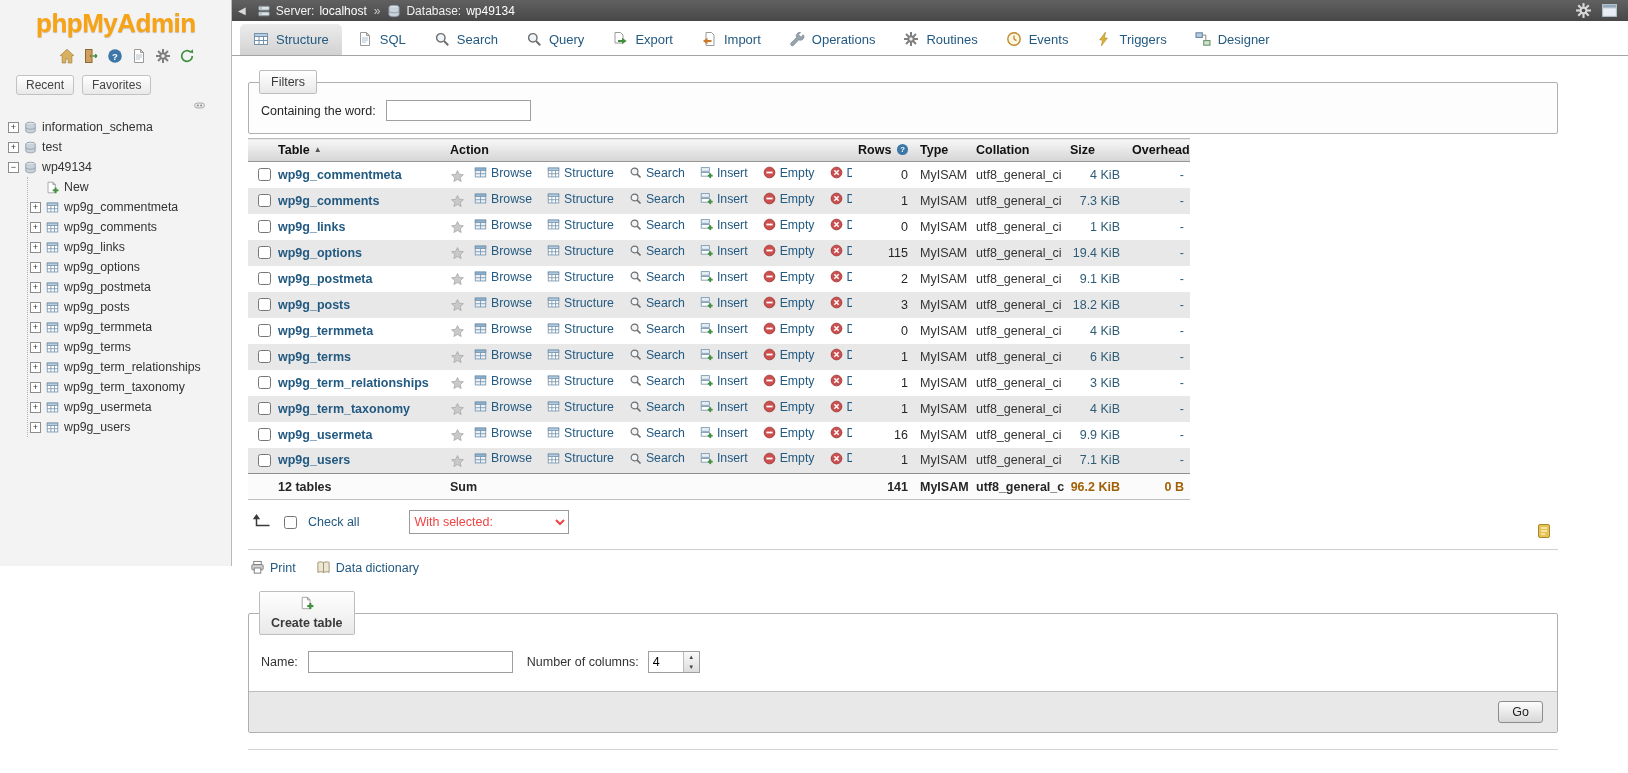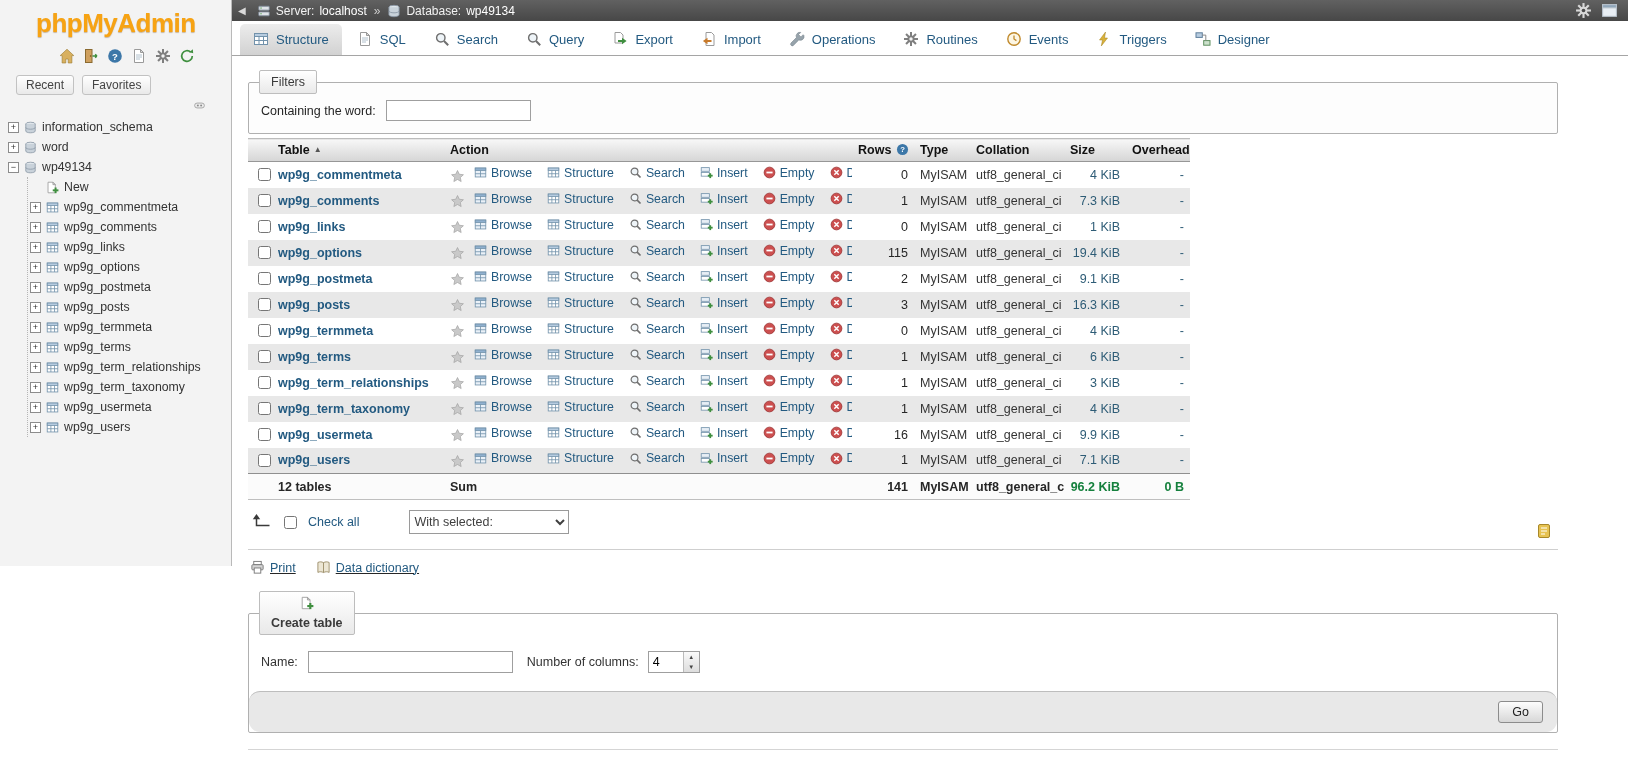--- a/index.html
+++ b/index.html
@@ -101,35 +101,35 @@
   td.actions .star { display:inline-block; width:15px; height:15px; margin-right:9px; vertical-align:middle; cursor:pointer; }
   td.actions .star svg { width:15px; height:15px; }
   a.act { color:#235a81; display:inline-flex; align-items:center; gap:4px; margin-right:15px; }
   a.act .ic { width:13px; height:13px; }
   td.size span, td.ovh span { color:#2e5c76; }
   td.coll span, td.type span { color:#333; }
   tfoot td {
     border-top:1px solid #8f8f8f; border-bottom:1px solid #bfbfbf;
     font-weight:bold; padding:4px 6px; background:#fbfbfb; white-space:nowrap;
   }
-  tfoot td.size, tfoot td.ovh { color:#15803d; }
+  tfoot td.size, tfoot td.ovh { color:#a16207; }
   .sort-ic { font-size:8px; color:#555; margin-left:4px; vertical-align:2px; }
   .help-ic { display:inline-block; width:13px; height:13px; margin-left:5px; vertical-align:-2px; cursor:pointer; }
   .help-ic svg { width:13px; height:13px; }
 
   
   .bulk-row { display:flex; align-items:center; margin:10px 0 0 2px; gap:8px; }
   .bulk-row .corner { width:22px; height:16px; }
   .bulk-row label { color:#235a81; cursor:pointer; }
   .bulk-row select {
     margin-left:42px; width:160px; height:24px; border:1px solid #9a9a9a;
-    background:#fff; font-size:12.5px; color:#404040;
+    background:#fff; font-size:12.5px; color:#ef4444;
   }
   hr.div { border:0; border-top:1px solid #cfcfcf; margin:15px 0 10px; }
-  .print-row { display:flex; align-items:center; gap:6px; margin:4px 0 0 2px;text-decoration:underline; }
+  .print-row { display:flex; align-items:center; gap:6px; margin:4px 0 0 2px; }
   .print-row a { color:#235a81; display:inline-flex; align-items:center; gap:5px; }
   .print-row .gap { width:8px; }
   .print-row .ic { width:15px; height:15px; }
 
   
   fieldset.create { margin-top:16px; background:#fff; }
   fieldset.create legend { font-weight:bold; display:flex; align-items:center; gap:6px;flex-direction:column; }
   fieldset.create legend .ic { width:14px; height:14px; }
   .create-body { padding:16px 12px 18px; display:flex; align-items:center; }
   .create-body .lbl { color:#333; }
@@ -137,21 +137,21 @@
   .cols-lbl { margin-left:14px; }
   .numwrap {
     display:inline-flex; margin-left:9px; border:1px solid #9f9f9f; background:#fff;
     height:22px; align-items:stretch;
   }
   .numinput { width:34px; border:0; outline:0; padding:1px 4px; font-size:12.5px; }
   .spin { display:flex; flex-direction:column; width:16px; border-left:1px solid #bbb; background:linear-gradient(#fafafa,#ddd); }
   .spin i { font-style:normal; font-size:6px; line-height:10px; text-align:center; color:#444; cursor:pointer; }
   .tbl-footer {
     background:#e8e8e8; border-top:1px solid #bdbdbd; padding:9px 14px;
-    display:flex; justify-content:flex-end;border-radius:11px;
+    display:flex; justify-content:flex-end;
   }
   .go-btn {
     font-size:12.5px; color:#222; padding:3px 13px; cursor:pointer;
     border:1px solid #8c8c8c; border-radius:3px; background:linear-gradient(#fdfdfd,#d7d7d7);
   }
   hr.bottom { border:0; border-top:1px solid #d5d5d5; margin:16px 0 0; }
   .corner-icon { position:absolute; right:76px; bottom:27px; width:16px; height:16px; cursor:pointer; }
   .corner-icon svg { width:16px; height:16px; }
 </style>
 </head>
@@ -245,21 +245,21 @@
         </li>
         <li class="tree-row">
           <span class="expander">+</span>
           <span class="ic">
             <svg viewBox="0 0 16 16">
               <ellipse cx="8" cy="3.6" rx="5.8" ry="2.1" fill="#dfe5ea" stroke="#8a97a5"></ellipse>
               <path d="M2.2 3.6v8.8c0 1.15 2.6 2.1 5.8 2.1s5.8-.95 5.8-2.1V3.6" fill="#c9d2da" stroke="#8a97a5"></path>
               <path d="M2.2 8c0 1.15 2.6 2.1 5.8 2.1S13.8 9.15 13.8 8" fill="none" stroke="#8a97a5"></path>
             </svg>
           </span>
-          <span class="tree-label">word</span>
+          <span class="tree-label">test</span>
         </li>
         <li class="tree-row">
           <span class="expander">−</span>
           <span class="ic">
             <svg viewBox="0 0 16 16">
               <ellipse cx="8" cy="3.6" rx="5.8" ry="2.1" fill="#dfe5ea" stroke="#8a97a5"></ellipse>
               <path d="M2.2 3.6v8.8c0 1.15 2.6 2.1 5.8 2.1s5.8-.95 5.8-2.1V3.6" fill="#c9d2da" stroke="#8a97a5"></path>
               <path d="M2.2 8c0 1.15 2.6 2.1 5.8 2.1S13.8 9.15 13.8 8" fill="none" stroke="#8a97a5"></path>
             </svg>
           </span>
@@ -1030,21 +1030,21 @@
                     <svg viewBox="0 0 16 16">
                       <circle cx="8" cy="8" r="6.6" fill="#cc4f4f" stroke="#9a2f2f"></circle>
                       <path d="M5.3 5.3l5.4 5.4M10.7 5.3l-5.4 5.4" stroke="#fff" stroke-width="1.8"></path>
                     </svg>
                   </span>
                   <span>Drop</span>
                 </a></td>
               <td class="num"><span>3</span></td>
               <td class="type"><span>MyISAM</span></td>
               <td class="coll"><span>utf8_general_ci</span></td>
-              <td class="size num"><span>16.3 KiB</span></td>
+              <td class="size num"><span>18.2 KiB</span></td>
               <td class="ovh num"><span>-</span></td>
             </tr>
             <tr class="odd">
               <td class="cb"><input type="checkbox" style=""></td>
               <td class="name"><a>wp9g_termmeta</a></td>
               <td class="actions"><span class="star"><svg viewBox="0 0 16 16">
                     <path d="M8 1.6l1.9 4 4.4.5-3.3 3 .9 4.3L8 11.2l-3.9 2.2.9-4.3-3.3-3 4.4-.5z" fill="#c9c9c9" stroke="#9f9f9f" stroke-width="0.7"></path>
                   </svg></span><a class="act">
                   <span class="ic">
                     <svg viewBox="0 0 16 16">

